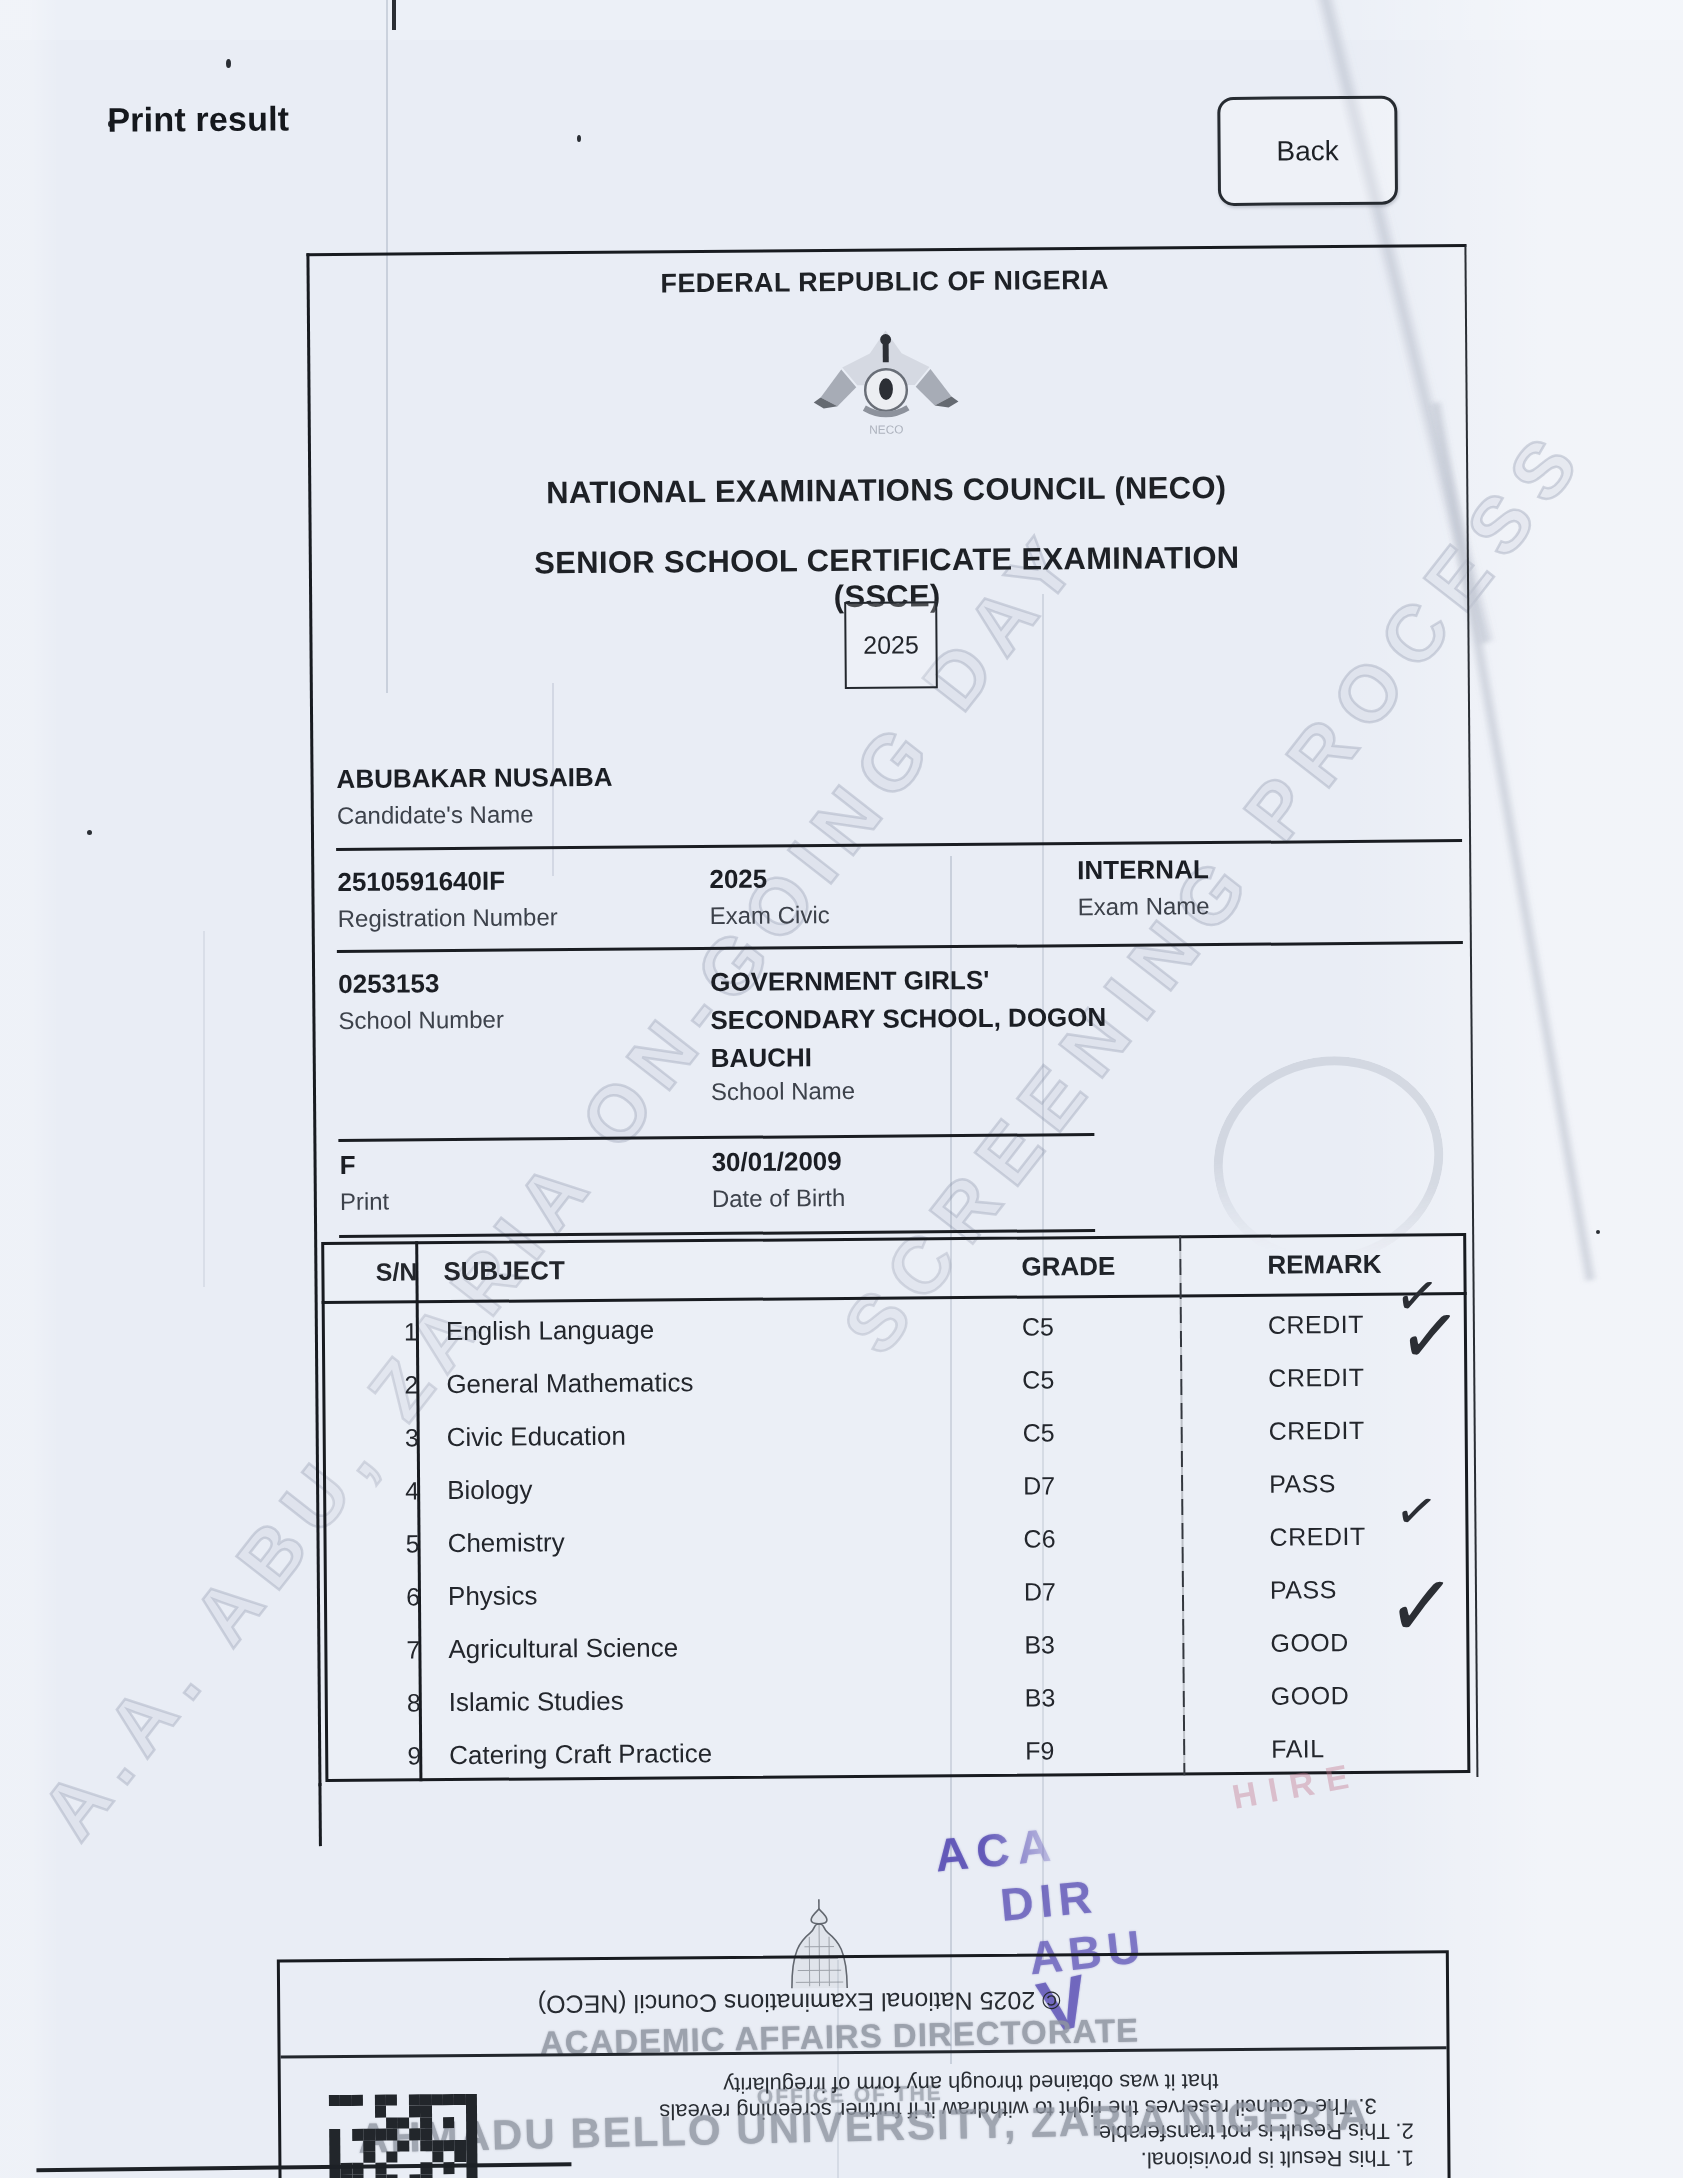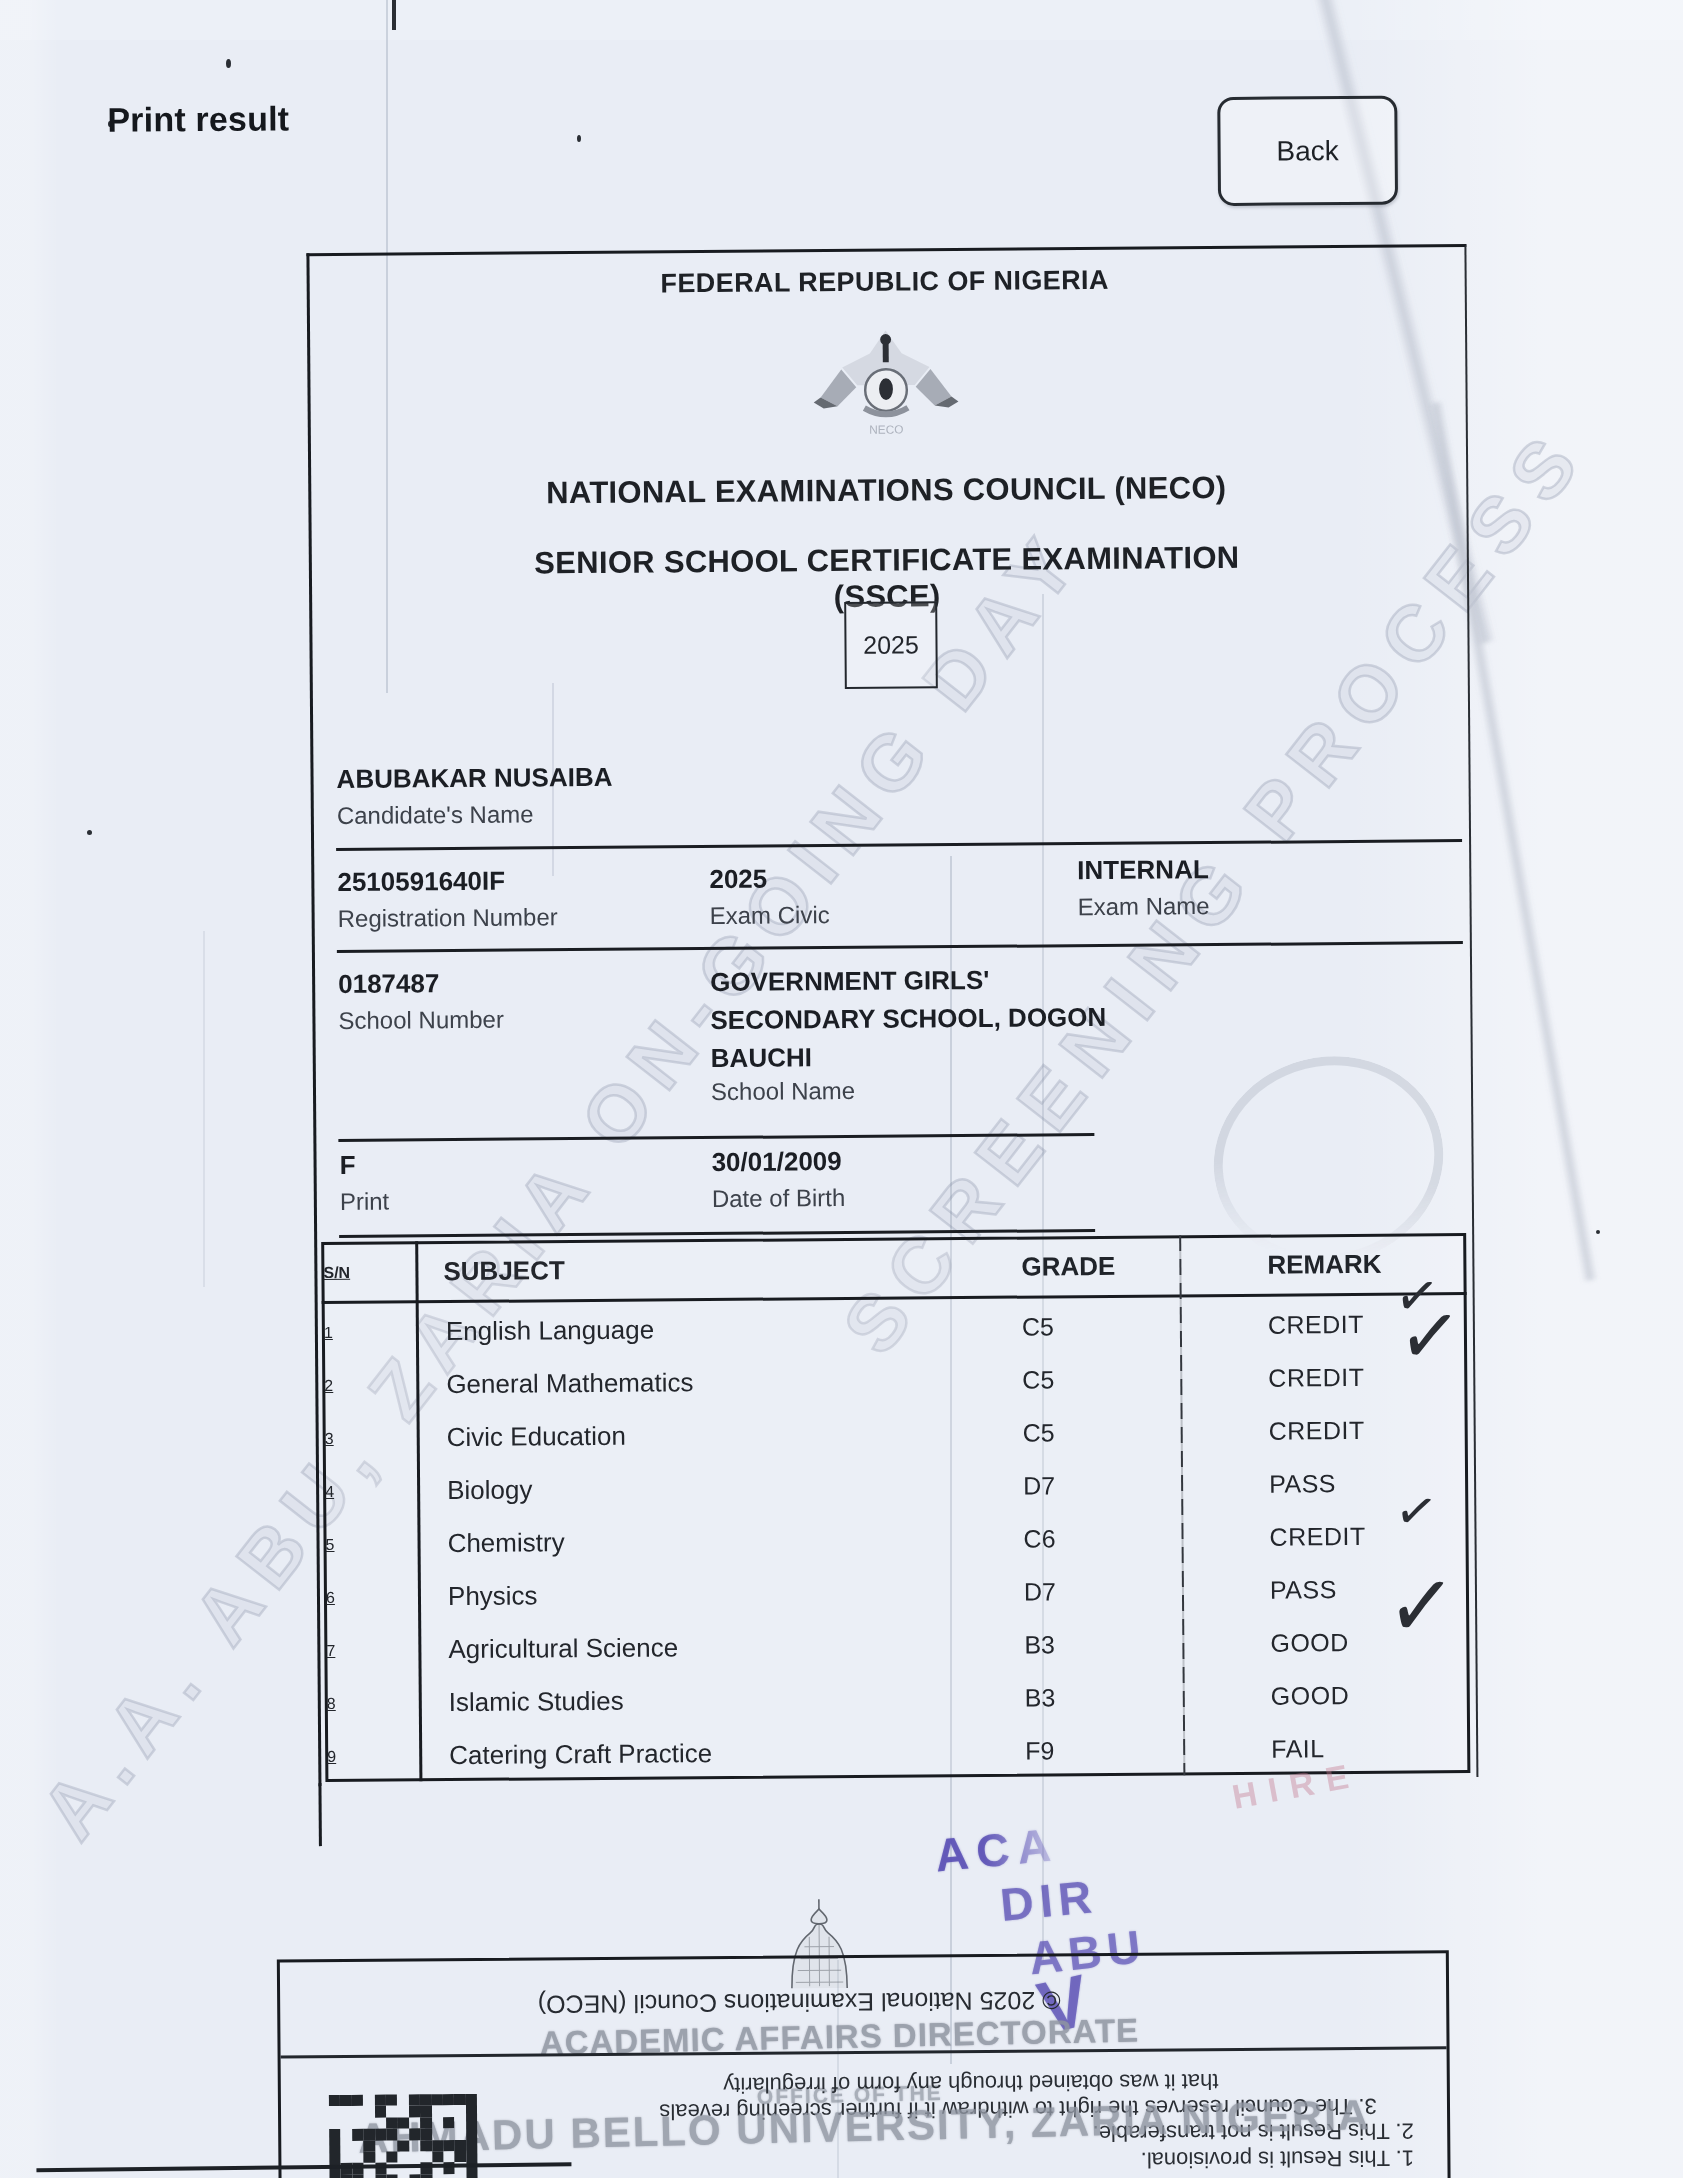--- a/index.html
+++ b/index.html
@@ -39,21 +39,21 @@
   
   .tbl-frame{left:320px;top:1238px;width:1145px;height:540px;border:3px solid #181b20;box-sizing:border-box;background:rgba(255,255,255,.12);}
   .tbl-headrule{left:320px;top:1297px;width:1145px;height:3px;background:#181b20;}
   .tbl-v1{left:414px;top:1238px;width:2.5px;height:540px;background:#181b20;}
   .tbl-v2{left:1178px;top:1238px;width:2px;height:540px;
     background:repeating-linear-gradient(180deg,#33373e 0 16px, rgba(51,55,62,.25) 16px 24px);}
   .tbl-grid{display:grid;grid-template-columns:94px 576px 191px 1fr;align-items:center;}
   .tbl-head{left:322px;top:1243px;width:1141px;height:51px;font-size:26px;font-weight:700;color:#20242a;}
   .tbl-rows{left:322px;top:1302px;width:1141px;}
   .tbl-row{height:53px;}
-  .c-sn{text-align:left;font-size:16px;color:#23262c;text-decoration:underline;}
+  .c-sn{text-align:right;font-size:25px;color:#23262c;}
   .c-subject{padding-left:28px;font-size:26px;color:#23262c;}
   .c-grade{padding-left:28px;font-size:25px;color:#23262c;}
   .c-remark{padding-left:83px;font-size:25px;letter-spacing:0.5px;color:#23262c;}
   .th-grade{padding-left:28px;}
   .th-remark{padding-left:83px;}
   .tick{color:#2b2e34;font-family:"DejaVu Sans",sans-serif;line-height:1;}
 
   
   .foot-box{left:270px;top:1955px;width:1172px;height:297px;border:3px solid #181b20;box-sizing:border-box;}
   .foot-rule{left:273px;top:2051px;width:1166px;height:2.5px;background:#22262c;}
@@ -155,21 +155,21 @@
     <div class="abs hr" style="left:338px;top:844px;width:1126px;"></div>
 
     <div class="abs val" style="left:339px;top:863px;">2510591640IF</div>
     <div class="abs lbl" style="left:339px;top:901px;">Registration Number</div>
     <div class="abs val" style="left:711px;top:863px;">2025</div>
     <div class="abs lbl" style="left:711px;top:901px;">Exam Civic</div>
     <div class="abs val" style="left:1079px;top:857px;">INTERNAL</div>
     <div class="abs lbl" style="left:1079px;top:895px;">Exam Name</div>
     <div class="abs hr" style="left:338px;top:946px;width:1126px;"></div>
 
-    <div class="abs val" style="left:339px;top:965px;">0187487</div>
+    <div class="abs val" style="left:339px;top:965px;">0253153</div>
     <div class="abs lbl" style="left:339px;top:1003px;">School Number</div>
     <div class="abs val schoolline" style="left:711px;top:962px;">GOVERNMENT GIRLS'</div>
     <div class="abs val schoolline" style="left:711px;top:1000px;">SECONDARY SCHOOL, DOGON</div>
     <div class="abs val schoolline" style="left:711px;top:1038px;">BAUCHI</div>
     <div class="abs lbl" style="left:711px;top:1077px;">School Name</div>
     <div class="abs hr" style="left:338px;top:1135px;width:756px;"></div>
 
     <div class="abs val" style="left:339px;top:1146px;">F</div>
     <div class="abs lbl" style="left:339px;top:1184px;">Print</div>
     <div class="abs val" style="left:711px;top:1146px;">30/01/2009</div>

